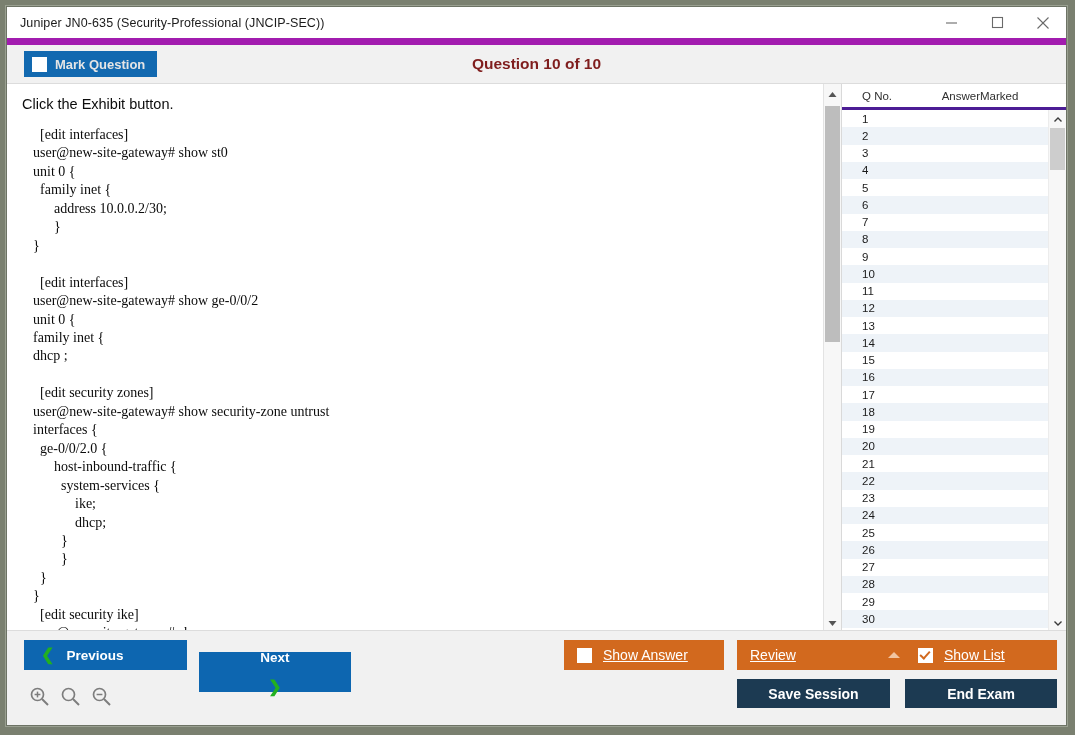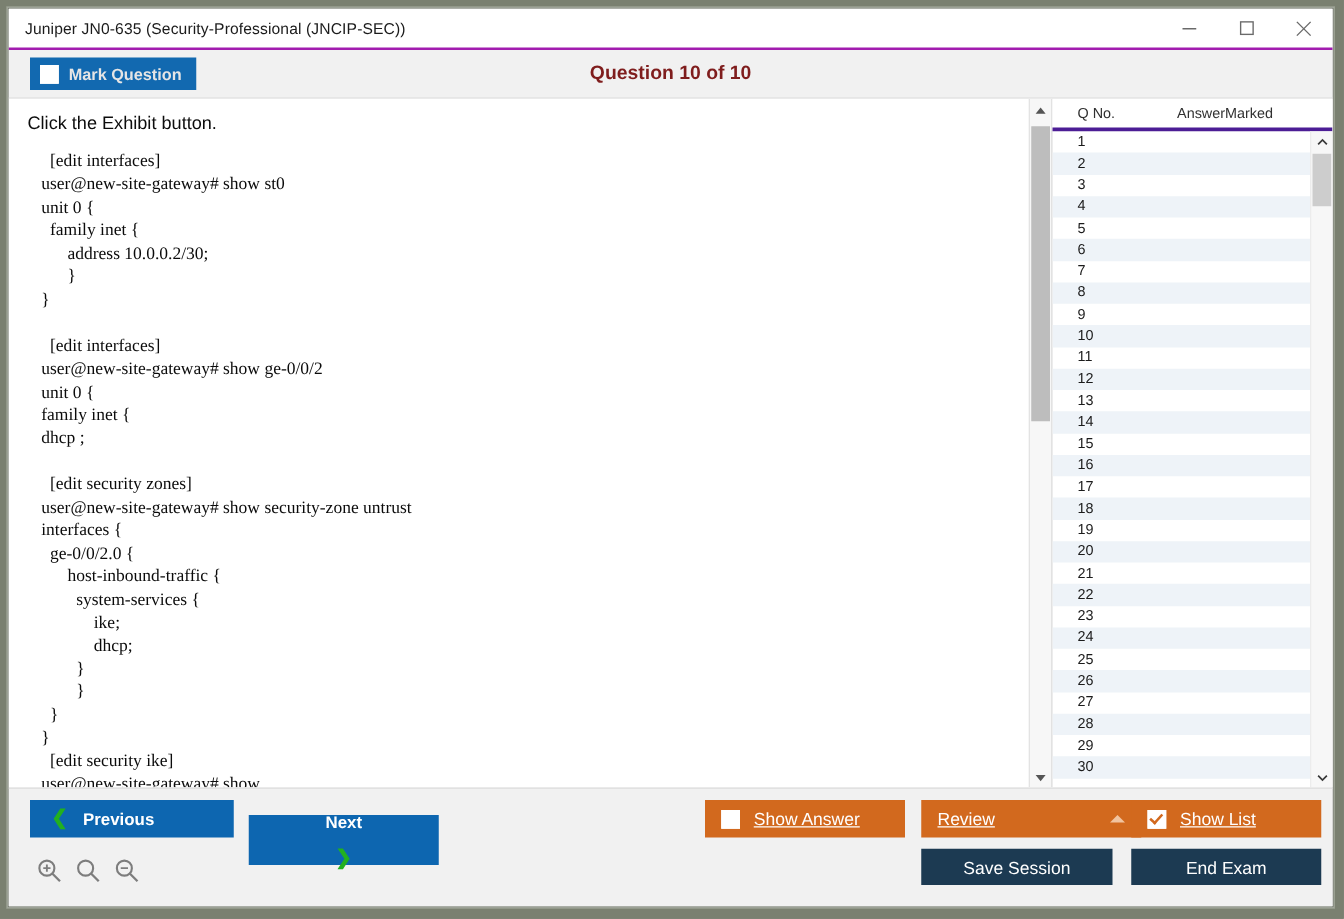--- a/index.html
+++ b/index.html
@@ -30,21 +30,21 @@
     flex-direction: column;
   }
   
   .titlebar {
     height: 31px;
     min-height: 31px;
     background: #ffffff;
     display: flex;
     align-items: center;
     position: relative;
-    border-bottom: 2px solid #a21caf;
+    border-bottom: 7px solid #a21caf;
   }
   .titlebar-text {
     font-size: 12.5px;
     color: #1b1b1b;
     padding-left: 13px;
     letter-spacing: 0.1px;
     white-space: nowrap;
   }
   .win-controls {
     position: absolute;
@@ -251,21 +251,21 @@
     font-size: 13.5px;
     font-weight: bold;
     color: #ffffff;
     display: flex;
     align-items: center;
     justify-content: center;
     box-sizing: border-box;
   }
   .btn-blue { background: #0d66b0; }
   .btn-orange { background: #d2691e; font-weight: normal; font-size: 14px; text-decoration: underline; }
-  .btn-navy { background: #1c3a52; font-weight: normal; font-size: 14px; }
+  .btn-navy { background: #1c3a52; font-weight: bold; font-size: 14px; }
   .prev-btn {
     position: absolute; left: 17px; top: 9px;
     width: 163px; height: 30px;
     justify-content: flex-start; padding-left: 17px; gap: 12px;
   }
   .next-btn {
     position: absolute; left: 192px; top: 21px;
     width: 152px; height: 40px;
     justify-content: center; gap: 14px; flex-direction: column;
   }

